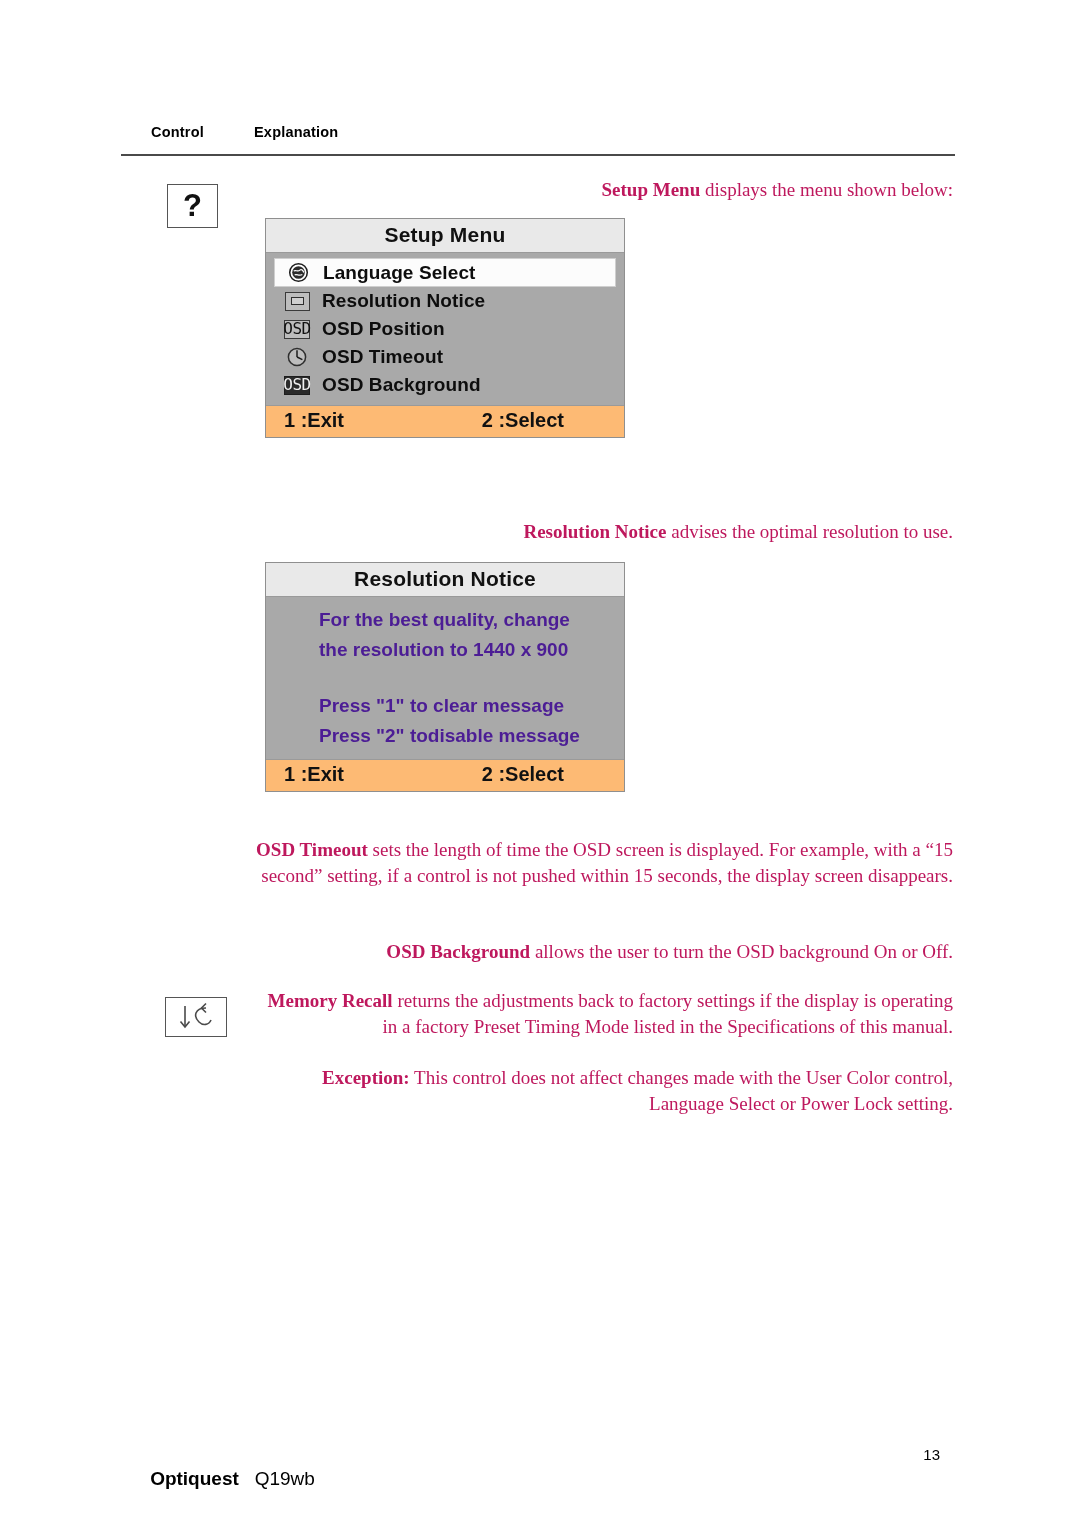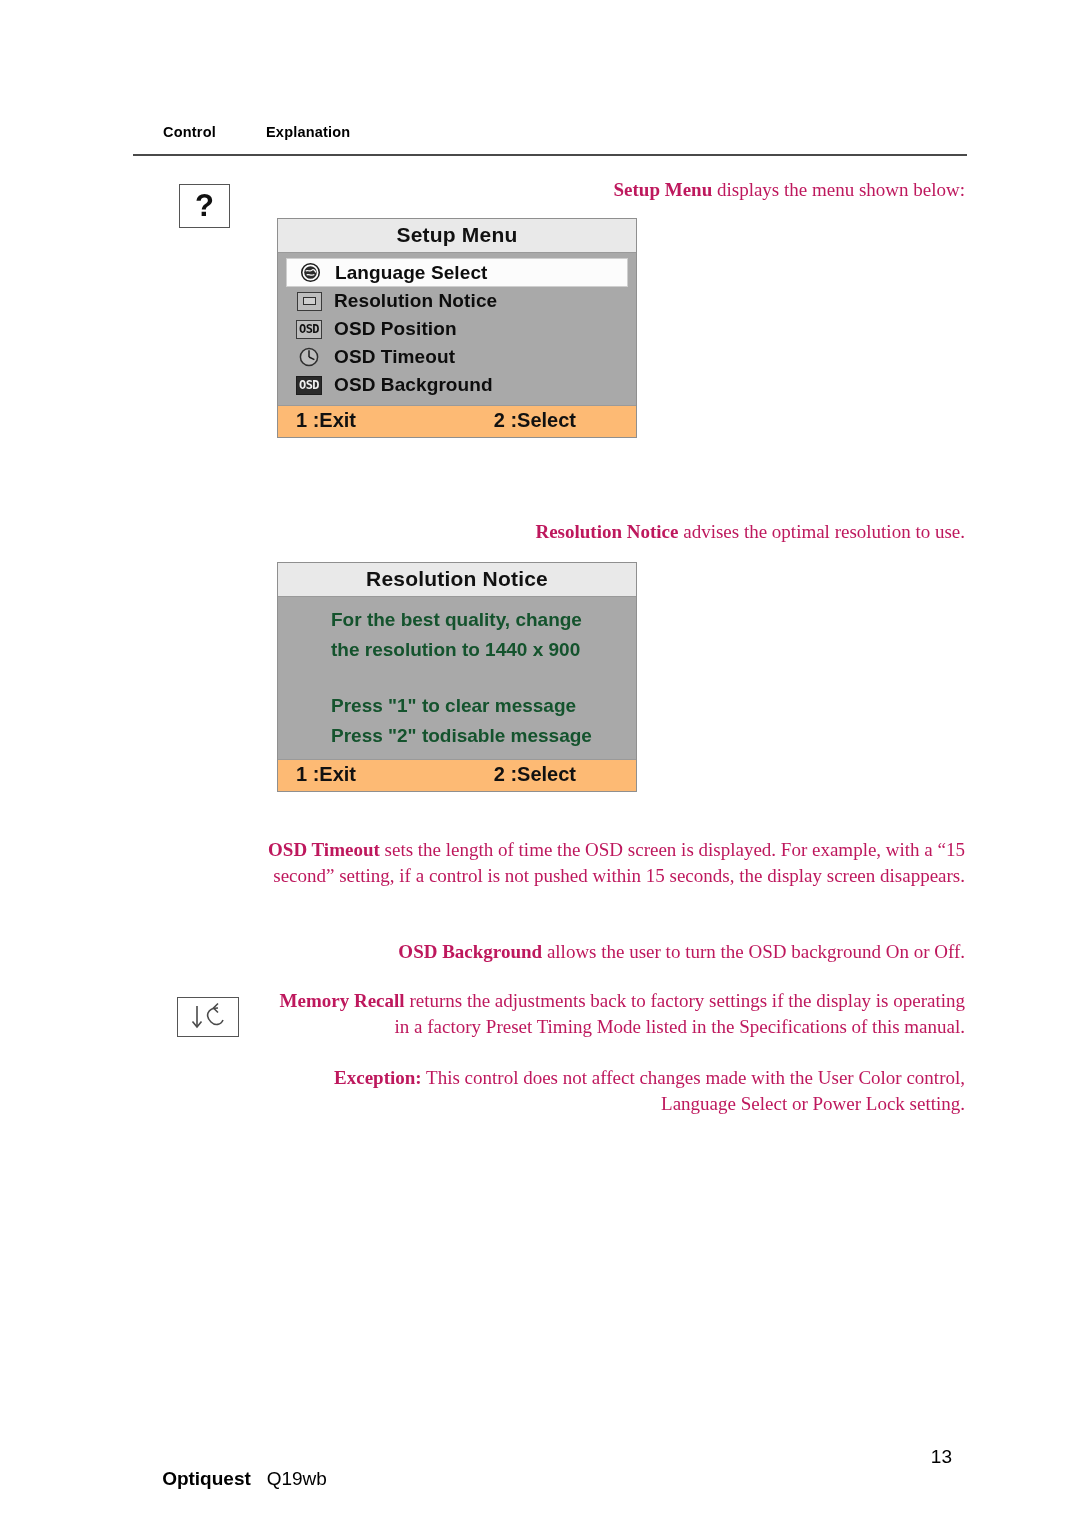--- a/index.html
+++ b/index.html
@@ -11,21 +11,21 @@
     width: 1080px;
     height: 1527px;
     position: relative;
     font-family: "Liberation Serif", "DejaVu Serif", serif;
     color: #000000;
     overflow: hidden;
   }
 
   .page {
     position: absolute;
-    left: 12px; top: 0;
+    left: 0; top: 0;
     width: 1047px;
     height: 1527px;
   }
 
   
   .col-header {
     position: absolute;
     top: 124px;
     font-family: "Liberation Sans", "DejaVu Sans", sans-serif;
     font-weight: bold;
@@ -160,22 +160,22 @@
     box-sizing: border-box;
     border: 1.5px solid #3a3a3a;
     background: #bdbdbd;
     display: flex;
     align-items: center;
     justify-content: center;
   }
   .ico-osdtext {
     width: 26px; height: 19px;
     font-family: "DejaVu Sans Mono", monospace;
-    font-weight: bold;
-    font-size: 12px;
+    font-weight: normal;
+    font-size: 16px;
     letter-spacing: -0.5px;
     color: #111;
     line-height: 1;
   }
   .ico-osdtext.inverted {
     background: #2a2a2a;
     color: #f0f0f0;
     border-color: #1d1d1d;
   }
   .ico-monitor {
@@ -185,21 +185,21 @@
   .ico-monitor .inner {
     width: 11px; height: 6px;
     border: 1.5px solid #2e2e2e;
     background: #cfcfcf;
   }
 
   
   .notice-line {
     font-weight: bold;
     font-size: 19px;
-    color: #14532d;
+    color: #4c1d95;
     margin-left: 53px;
     line-height: 30px;
     white-space: pre;
   }
   .notice-gap { height: 26px; }
 
   
   .footer-left {
     position: absolute;
     left: 129px;
@@ -209,21 +209,21 @@
     color: #000;
     white-space: pre;
   }
   .footer-left .brand { font-weight: bold; }
   .footer-left .model { font-weight: normal; }
   .footer-page {
     position: absolute;
     right: 107px;
     top: 1446px;
     font-family: "Liberation Sans", "DejaVu Sans", sans-serif;
-    font-size: 19px;
+    font-size: 15px;
     color: #000;
     text-align: right;
   }
 </style>
 </head>
 <body>
 
 <div class="page">
 
   <div class="col-header control">Control</div>

